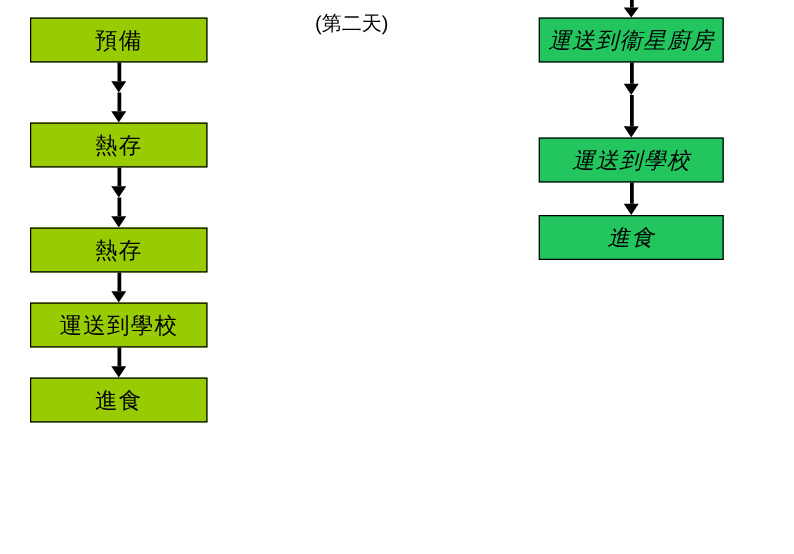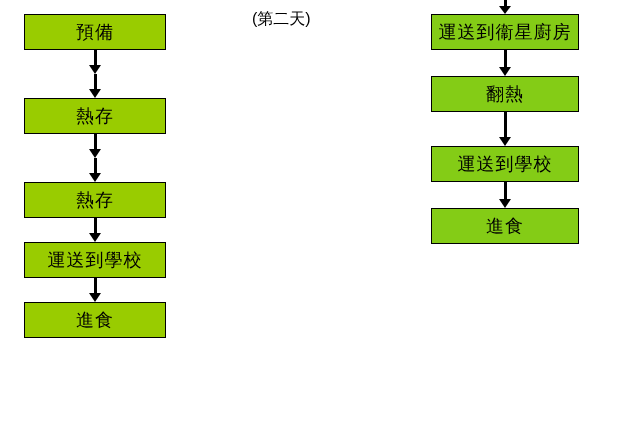--- a/index.html
+++ b/index.html
@@ -45,21 +45,21 @@
     border: 1.5px solid #000000;
     display: flex;
     align-items: center;
     justify-content: center;
     font-size: 18px;
     color: #000000;
     letter-spacing: 1px;
     white-space: nowrap;
   }
   .box.green { background: #99CC00; }
-  .box.pink  { background: #84cc16; }
+  .box.pink  { background: #22c55e; font-style: italic; }
   .arrow {
     display: flex;
     flex-direction: column;
     align-items: center;
   }
   .arrow .line {
     width: 3px;
     flex: 1 1 auto;
     background: #000000;
   }
@@ -130,23 +130,20 @@
       <div class="line"></div>
       <div class="head"></div>
     </div>
     <div class="box pink">
       <span>運送到衞星廚房</span>
     </div>
     <div class="arrow h26">
       <div class="line"></div>
       <div class="head"></div>
     </div>
-    <div class="box pink">
-      <span>翻熱</span>
-    </div>
     <div class="arrow h34">
       <div class="line"></div>
       <div class="head"></div>
     </div>
     <div class="box pink">
       <span>運送到學校</span>
     </div>
     <div class="arrow h26">
       <div class="line"></div>
       <div class="head"></div>

